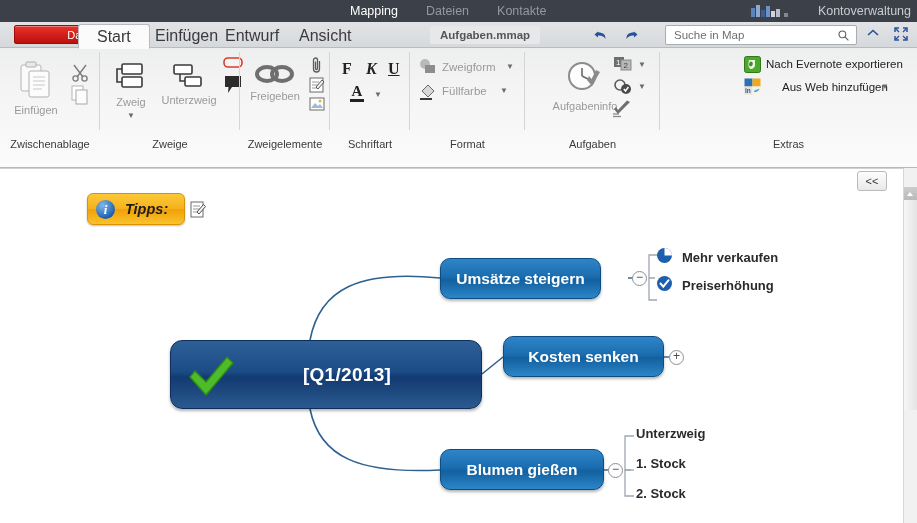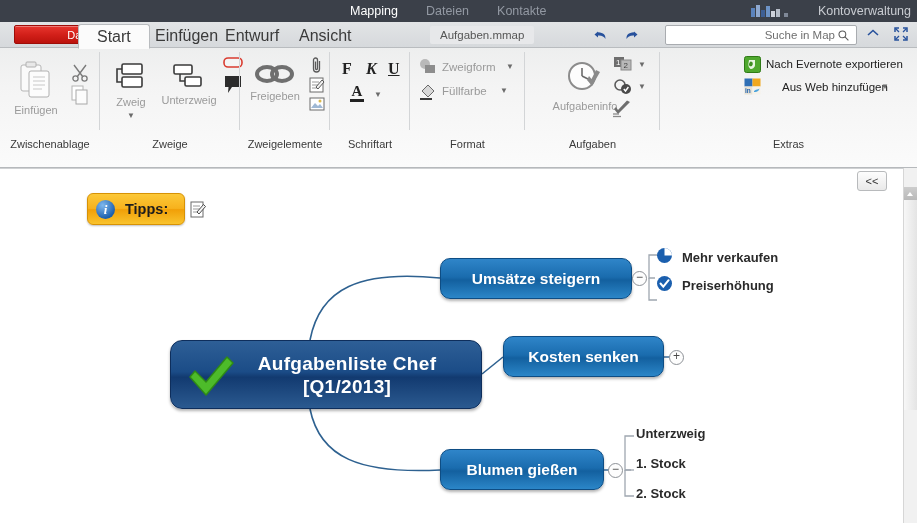--- a/index.html
+++ b/index.html
@@ -67,36 +67,36 @@
     font-size: 16px; color: #3a3a3a; padding: 0 18px; cursor: pointer;
   }
   .tab.active {
     background: #fbfbfb;
     border: 1px solid #b9bcbf; border-bottom: 1px solid #fbfbfb;
     border-radius: 3px 3px 0 0; top: 2px; height: 25px; line-height: 23px;
   }
   .docname {
     position: absolute; left: 430px; top: 4px; height: 18px; line-height: 18px;
     padding: 0 10px; font-size: 11.5px; color: #555;
-    background: #e7e8ea; border-radius: 2px; cursor: pointer;
+    background: #e7e8ea; border-radius: 2px; cursor: pointer; font-weight: bold;
   }
   .undo, .redo {
     position: absolute; top: 5px; width: 18px; height: 16px; cursor: pointer;
     color: #27519c;
   }
   .undo { left: 592px; } .redo { left: 622px; }
   .undo svg, .redo svg { display:block; }
   .searchbox {
     position: absolute; left: 665px; top: 3px; width: 192px; height: 20px;
     background: #fff; border: 1px solid #a9acb0; border-radius: 2px;
     display: flex; align-items: center; padding: 0 6px;
   }
   .searchbox input {
     border: 0; outline: 0; flex: 1; font-size: 11.5px;
-    font-family: "Liberation Sans", sans-serif; color: #333; background: transparent; text-align: right;
+    font-family: "Liberation Sans", sans-serif; color: #333; background: transparent;
   }
   .searchbox input::placeholder { color: #6f6f6f; }
   .mag { width: 13px; height: 13px; color: #5a5a5a; }
   .chevron-up-btn {
     position: absolute; left: 865px; top: 4px; width: 16px; height: 16px;
     cursor: pointer; color: #27519c; font-size: 12px; text-align: center; line-height: 16px;
   }
   .expand-btn {
     position: absolute; left: 892px; top: 3px; width: 18px; height: 18px;
     cursor: pointer; color: #27519c;
@@ -174,21 +174,21 @@
     box-shadow: 0 1px 2px rgba(0,0,0,.25);
   }
   .tips-i {
     width: 19px; height: 19px; border-radius: 50%;
     background: radial-gradient(circle at 35% 28%, #7fb8ee, #1b5fae 72%);
     color: #fff; font-size: 13px; font-weight: bold; font-style: italic;
     text-align: center; line-height: 19px; flex: 0 0 auto;
     font-family: "Liberation Serif", serif;
   }
   .tips-label {
-    margin-left: 10px; font-size: 14.5px; font-weight: bold; color: #1d1d1d;
+    margin-left: 10px; font-size: 14.5px; font-weight: bold; color: #1d1d1d; font-style: italic;
   }
   .note-icon { position: absolute; left: 191px; top: 200px; cursor: pointer; }
 
   
   .node {
     position: absolute; border-radius: 10px; cursor: pointer;
     display: flex; align-items: center; justify-content: center;
     color: #ffffff; font-weight: bold; text-align: center;
     box-shadow: 0 2px 3px rgba(0,0,0,.3);
   }
@@ -200,21 +200,21 @@
   }
   .node-central .ctext { margin-left: 52px; margin-right: 10px; }
   .check-big {
     position: absolute; left: 16px; top: 14px; width: 48px; height: 42px;
   }
   .node-branch {
     background: linear-gradient(to bottom, #2f85c9 0%, #1a6cae 46%, #13609f 54%, #2b86c8 100%);
     border: 1px solid #0e4d84;
     font-size: 15.5px;
   }
-  .n-umsatz  { left: 440px; top: 258px; width: 192px; height: 41px; }
+  .n-umsatz  { left: 440px; top: 258px; width: 161px; height: 41px; }
   .n-kosten  { left: 503px; top: 336px; width: 161px; height: 41px; }
   .n-blumen  { left: 440px; top: 449px; width: 164px; height: 41px; }
 
   .toggle {
     position: absolute; width: 15px; height: 15px; border-radius: 50%;
     border: 1px solid #8d9197; background: #fdfdfd; cursor: pointer;
     font-size: 12px; line-height: 12px; text-align: center; color: #4a4a4a;
     font-family: "Liberation Sans", sans-serif;
   }
   .toggle span { position: relative; top: -1px; }
@@ -534,21 +534,20 @@
           <line x1="3" y1="11" x2="8" y2="11" stroke="#9a9a9a"></line>
           <path d="M9 13 L15.5 5.5 L13.5 3.5 L7 11 Z" fill="#f4f4f4" stroke="#3a3a3a" stroke-width=".9"></path>
         </svg>
     </div>
 
     <div class="node node-central" style="left:170px;top:172px">
       <svg class="check-big" viewBox="0 0 48 42">
         <path d="M3 22 L8 16 L19 27 L40 2 L46 8 L19 40 Z" fill="#4dbb2a" stroke="#2e8a15" stroke-width="1.4" stroke-linejoin="round"></path>
       </svg>
       <div class="ctext">
-        <div>Aufgabenliste Chef</div>
         <div>[Q1/2013]</div>
       </div>
     </div>
 
     <div class="node node-branch n-umsatz" style="left:440px;top:90px">
       <span>Umsätze steigern</span>
     </div>
     <div class="toggle" style="left:632px;top:103px"><span>−</span></div>
 
     <div class="leaf-icon" style="left:656px;top:79px">

